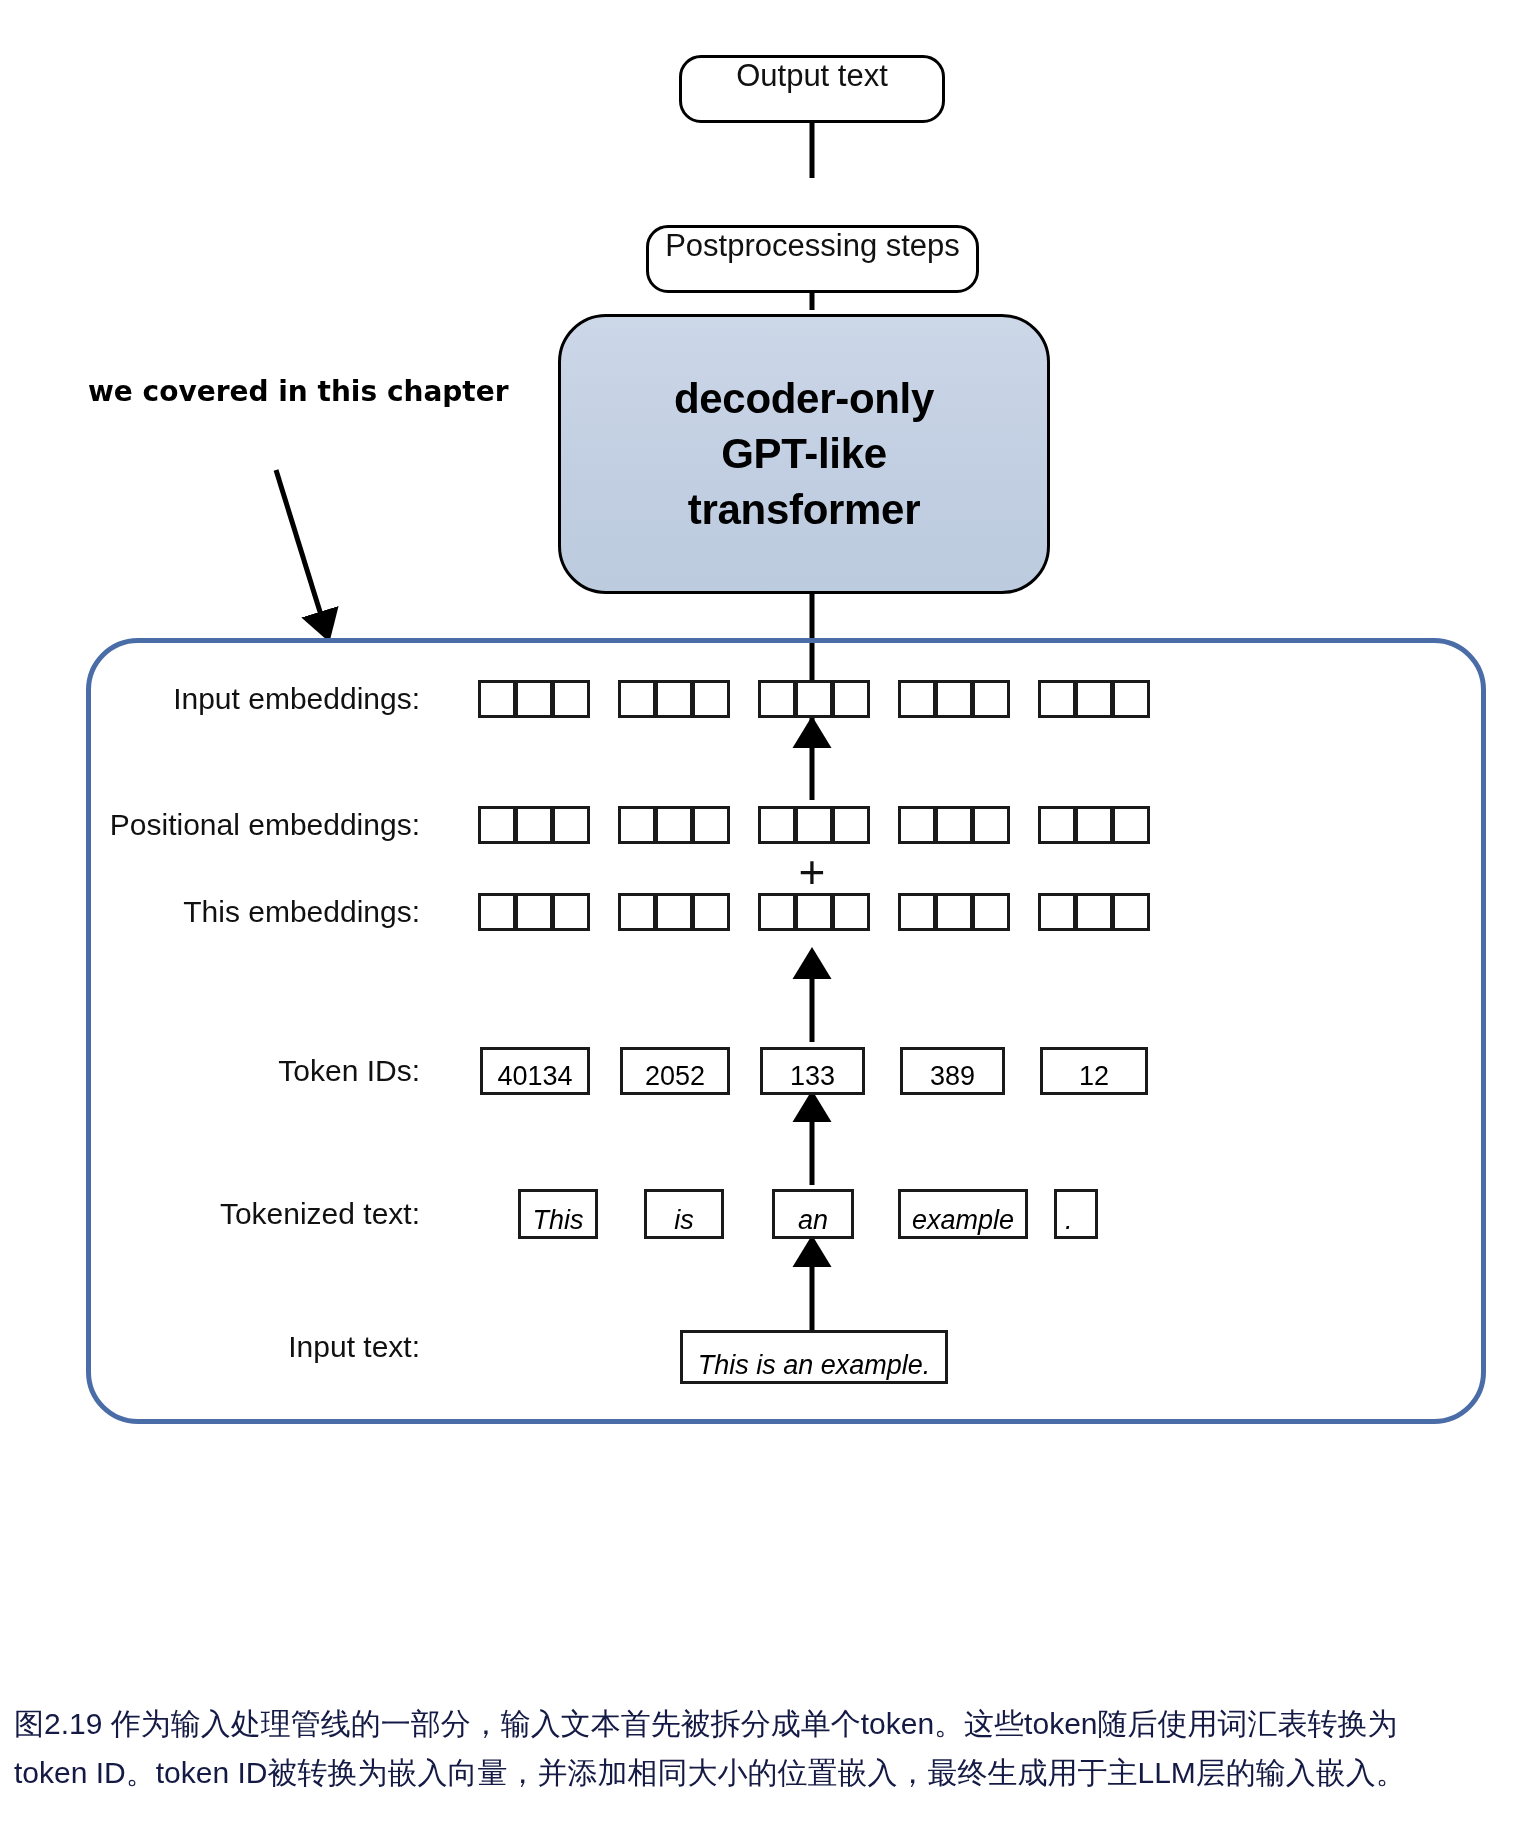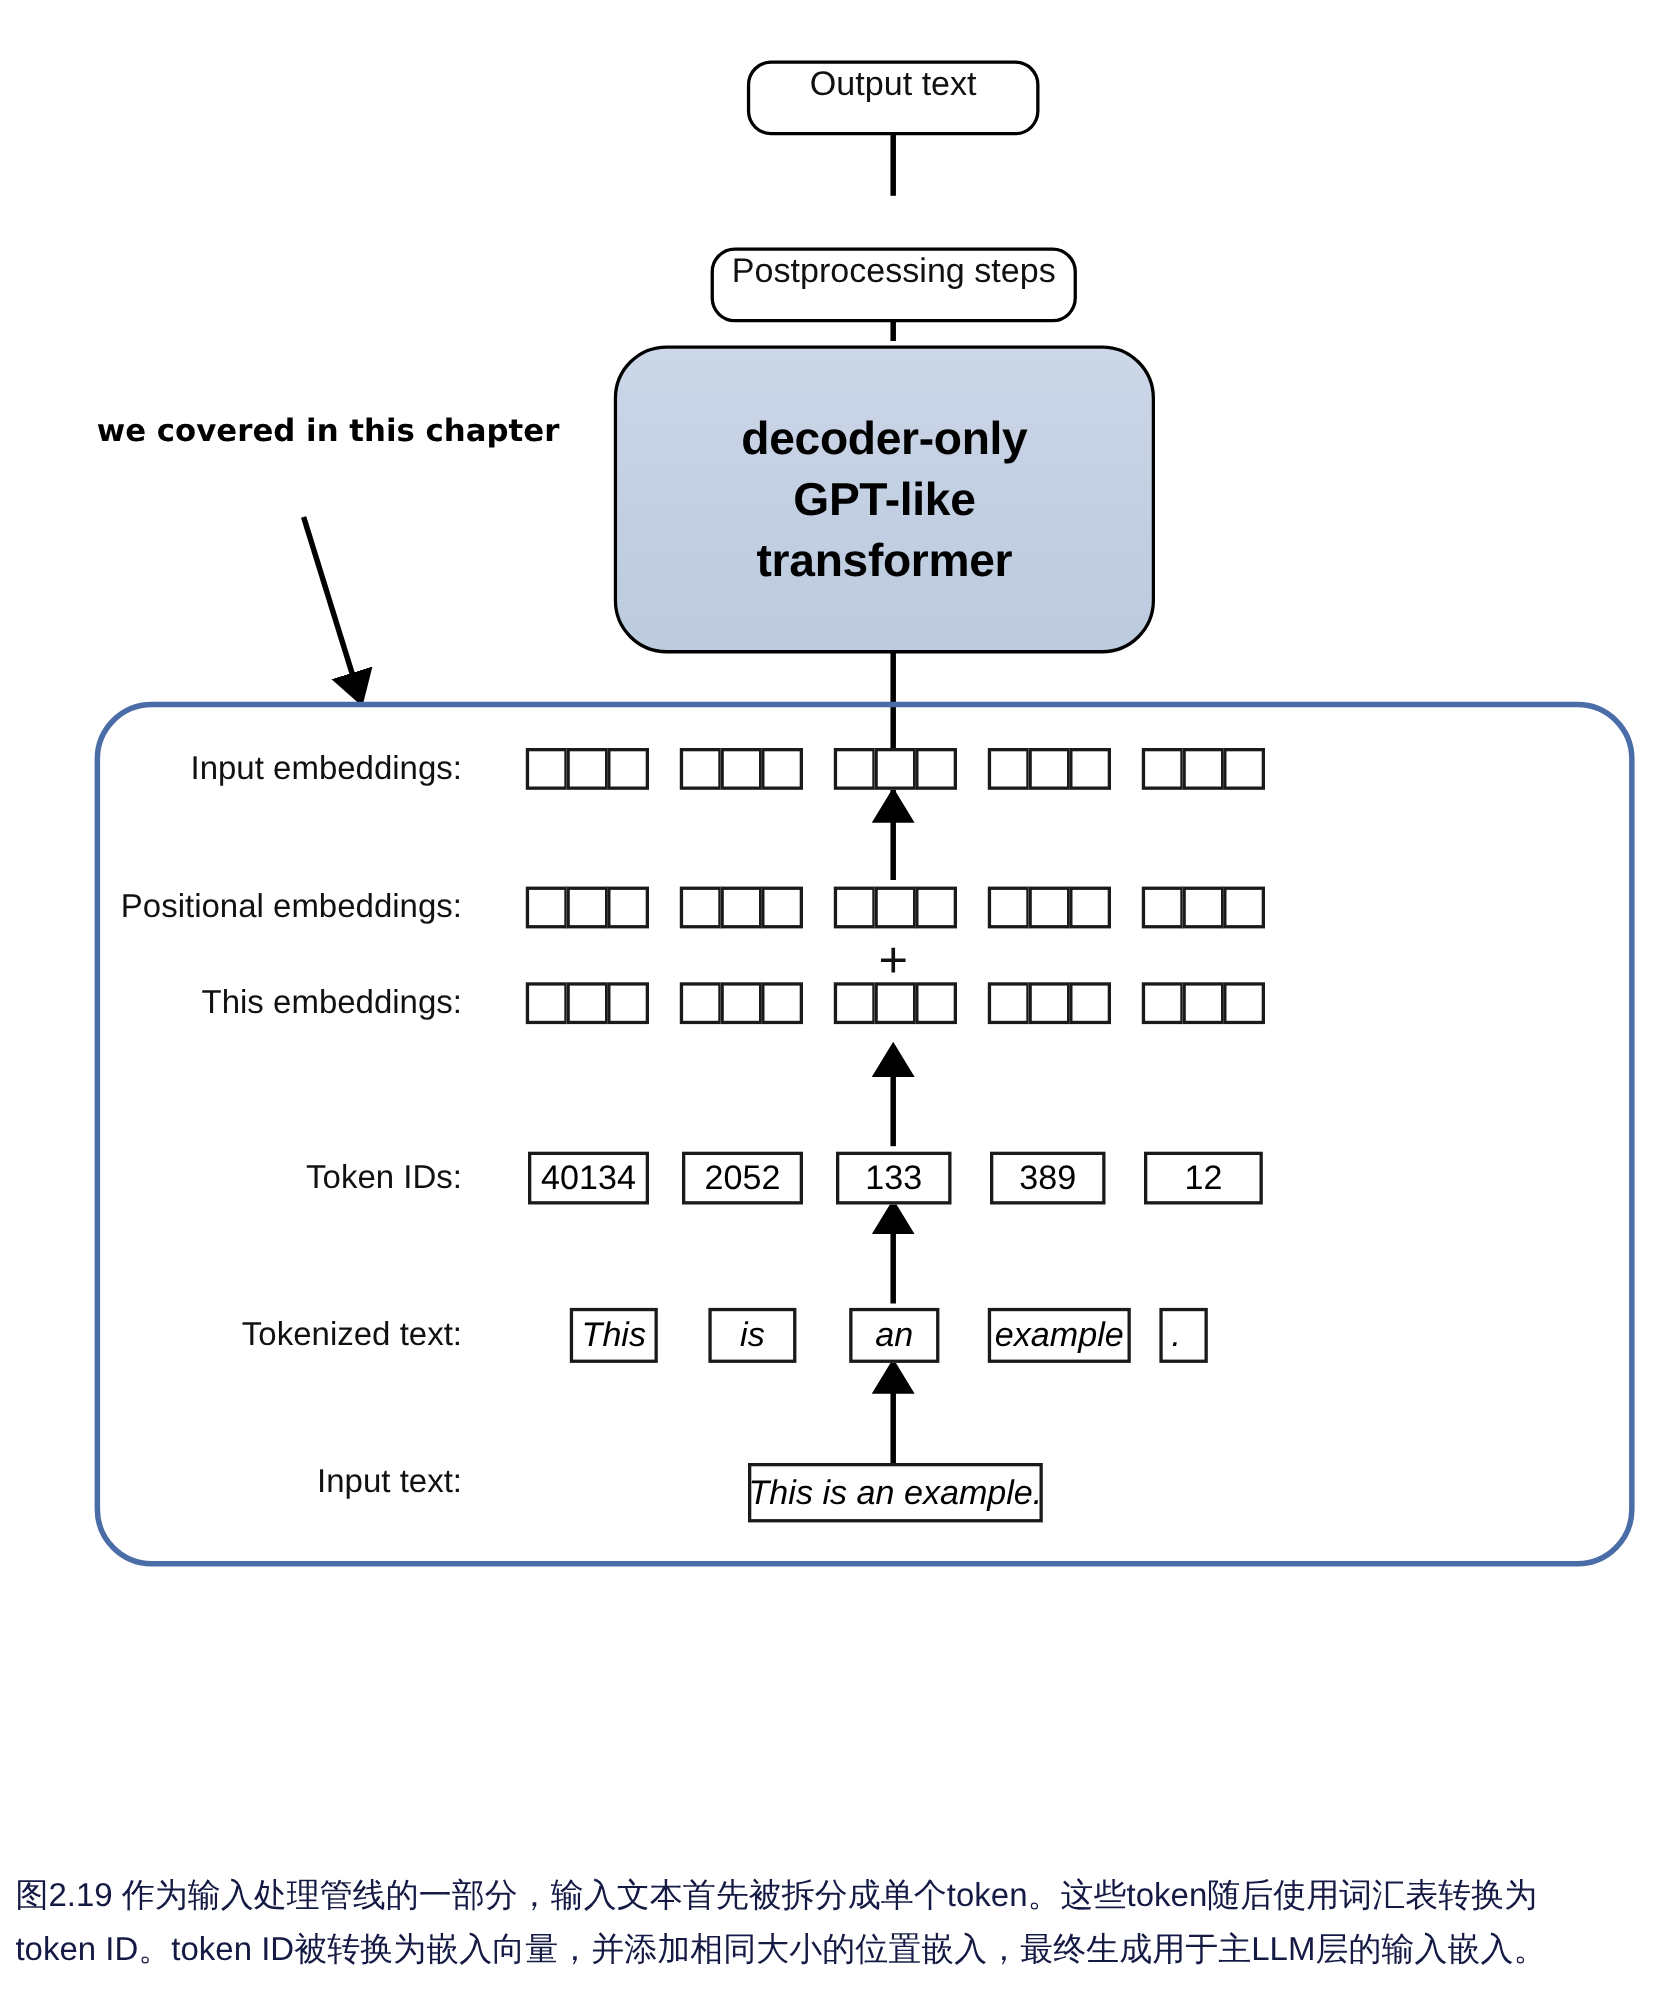--- a/index.html
+++ b/index.html
@@ -76,23 +76,23 @@
     background: #fff;
     margin-right: -1px;
   }
 
   .token-box {
     position: absolute;
     box-sizing: border-box;
     border: 3px solid #1a1a1a;
     background: #fff;
     display: flex;
-    align-items: center;
+    align-items: flex-end;
     justify-content: center;
-    font-size: 31px;
+    font-size: 27px;
     white-space: nowrap;
     transform: translateY(-50%);
   }
   .token-box.ital { font-style: italic; }
 
   .plus-sign {
     position: absolute;
     font-size: 46px;
     line-height: 1;
     transform: translate(-50%, -50%);

